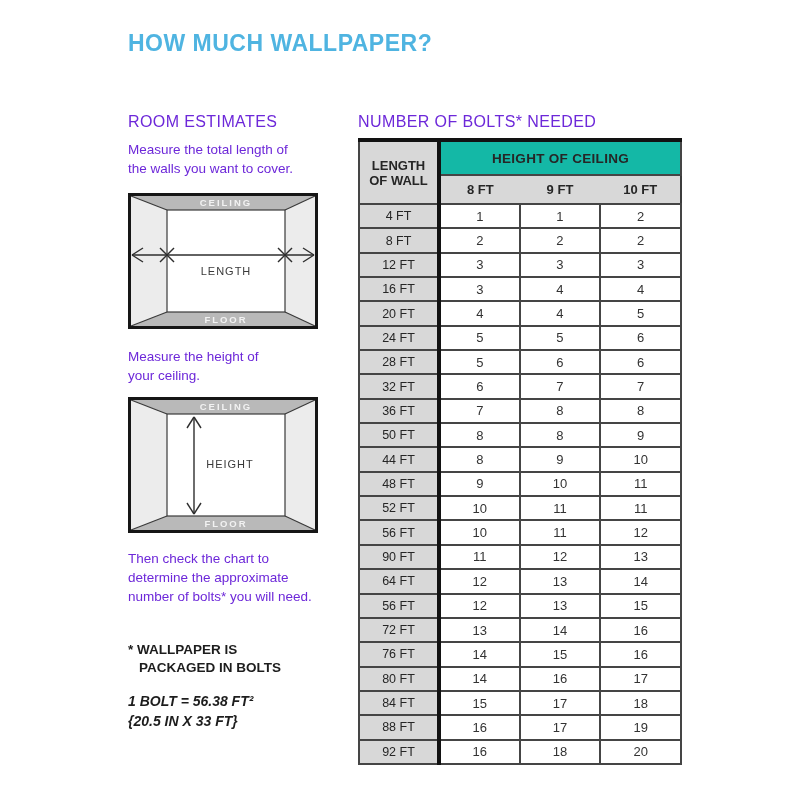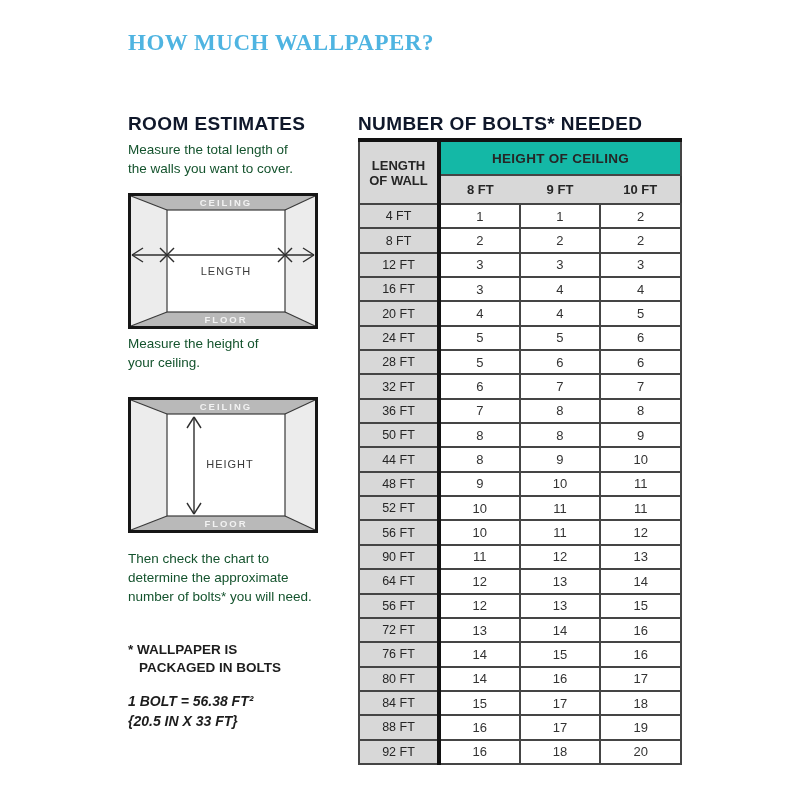--- a/index.html
+++ b/index.html
@@ -12,38 +12,37 @@
     color: #262626;
     overflow: hidden;
   }
   .abs { position: absolute; }
 
   .main-title {
     left: 128px; top: 30px;
     font-size: 23px; font-weight: bold;
     letter-spacing: 0.5px;
     color: #4FB4E1;
-    font-family: Liberation Serif, serif;
   }
   .section-heading {
-    font-size: 19px; font-weight: bold;
+    font-size: 16px; font-weight: normal;
     letter-spacing: 0.4px;
-    color: #0f172a;
+    color: #6d28d9;
   }
   .room-heading { left: 128px; top: 113px; }
   .table-heading { left: 358px; top: 113px; width: 324px; text-align: left; }
 
   .para {
     left: 128px; width: 225px;
     font-size: 13.5px; line-height: 19px;
     white-space: pre-line;
-    color: #14532d;
+    color: #6d28d9;
   }
   .step1 { top: 140px; }
-  .step2 { top: 334px; }
+  .step2 { top: 347px; }
   .step3 { top: 549px; }
 
   .diagram { left: 128px; width: 190px; height: 136px; }
   .diagram1 { top: 193px; }
   .diagram2 { top: 397px; }
 
   .footnote {
     left: 128px; top: 641px;
     font-size: 13.5px; font-weight: bold; line-height: 18px;
     color: #1d1d1d;

